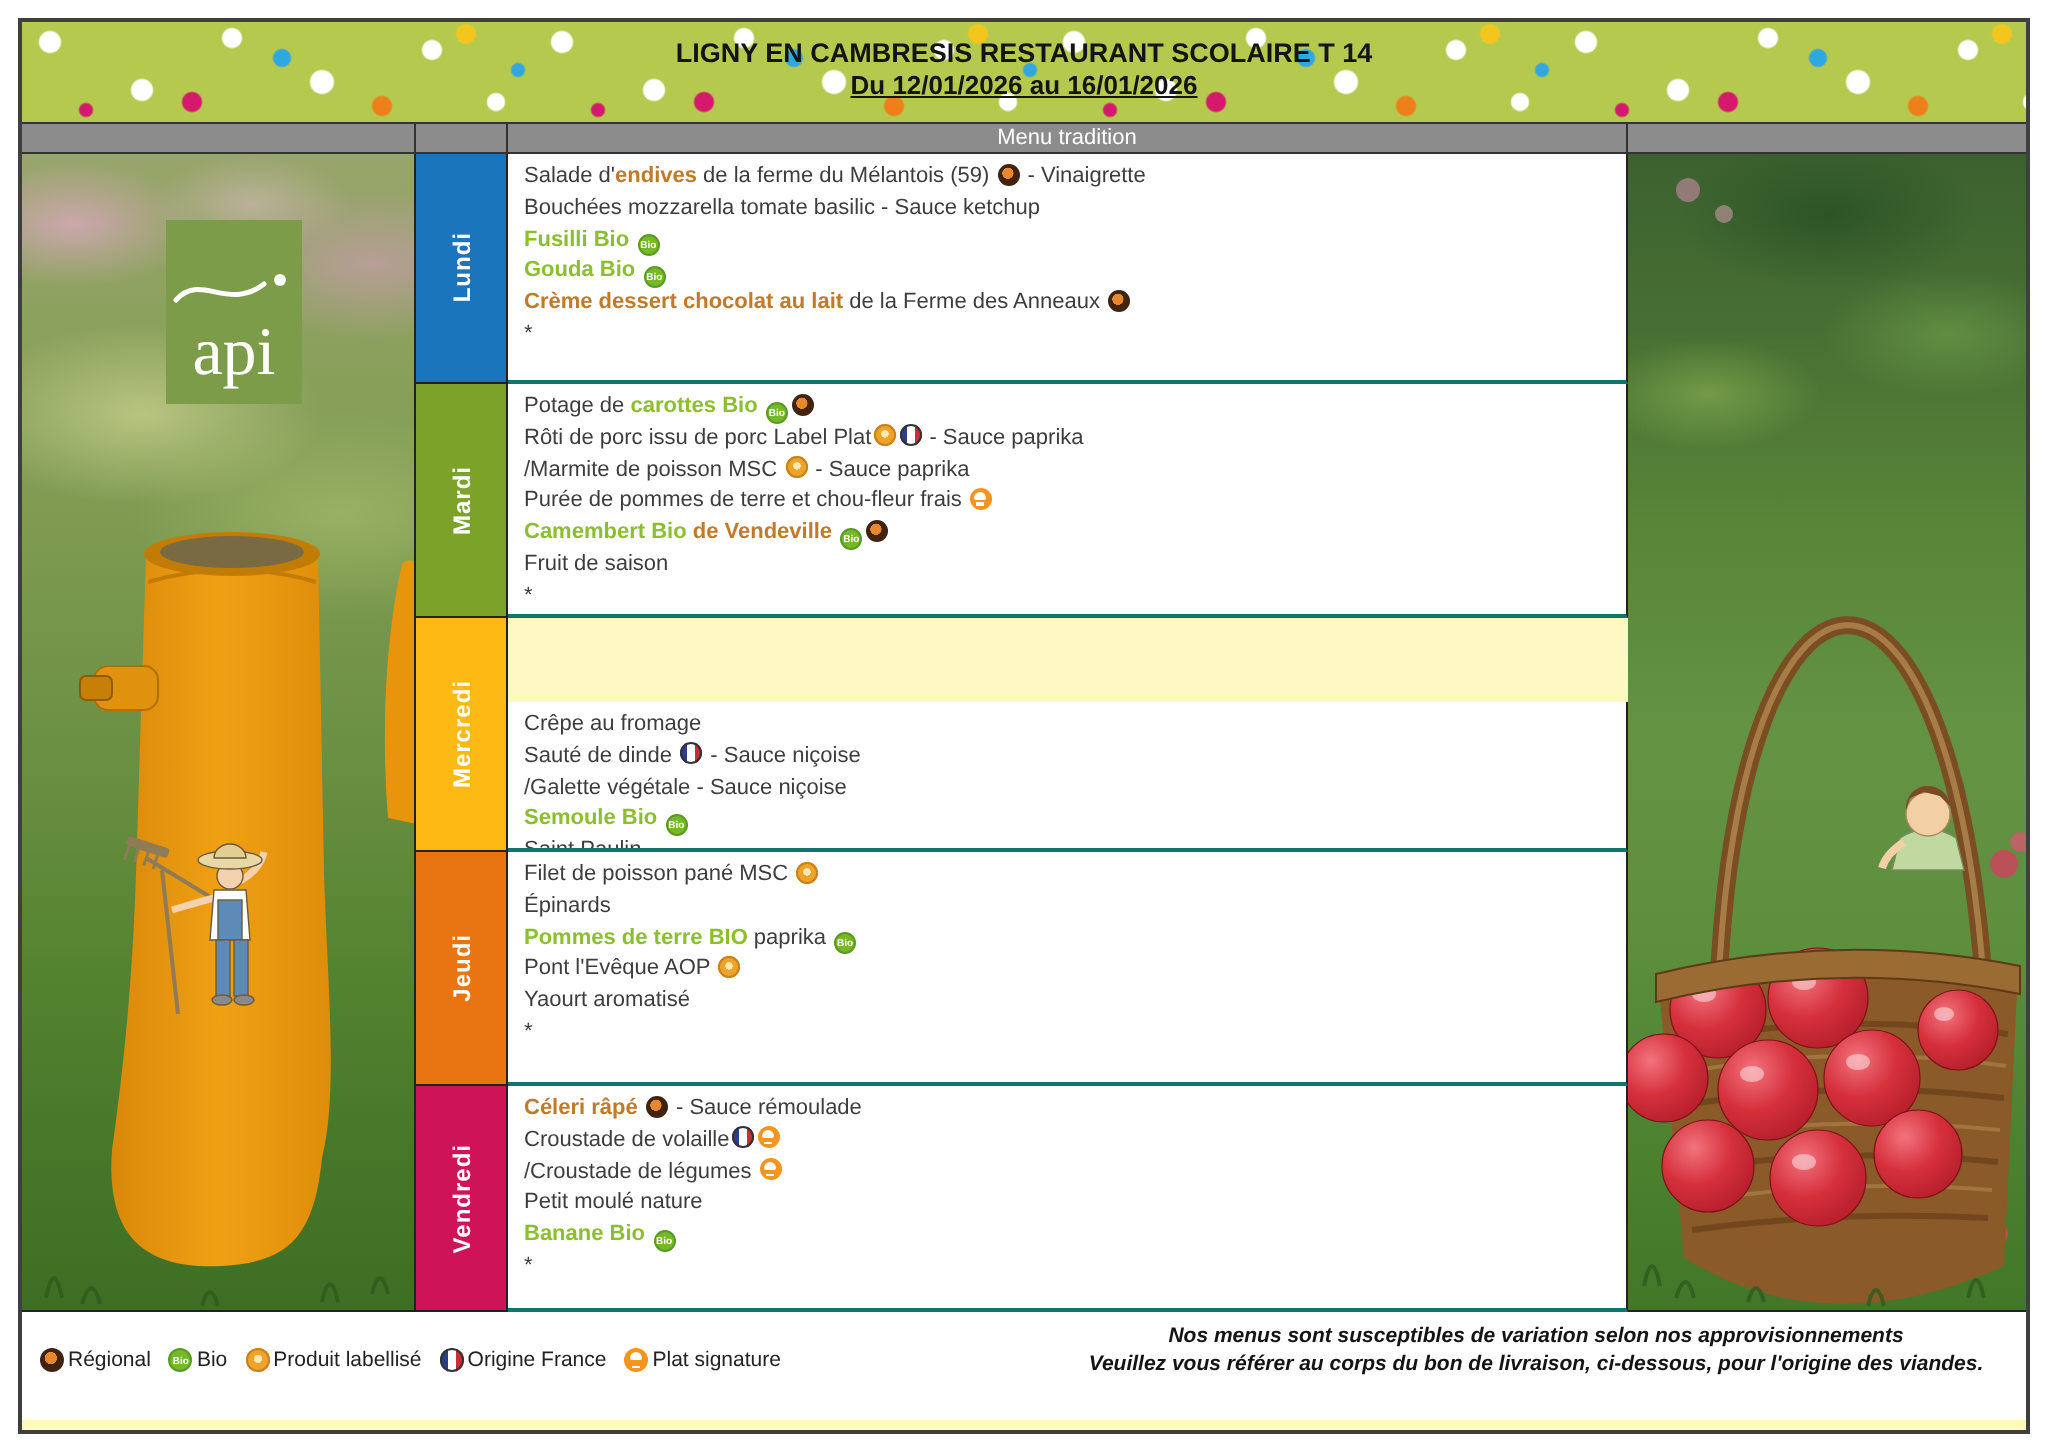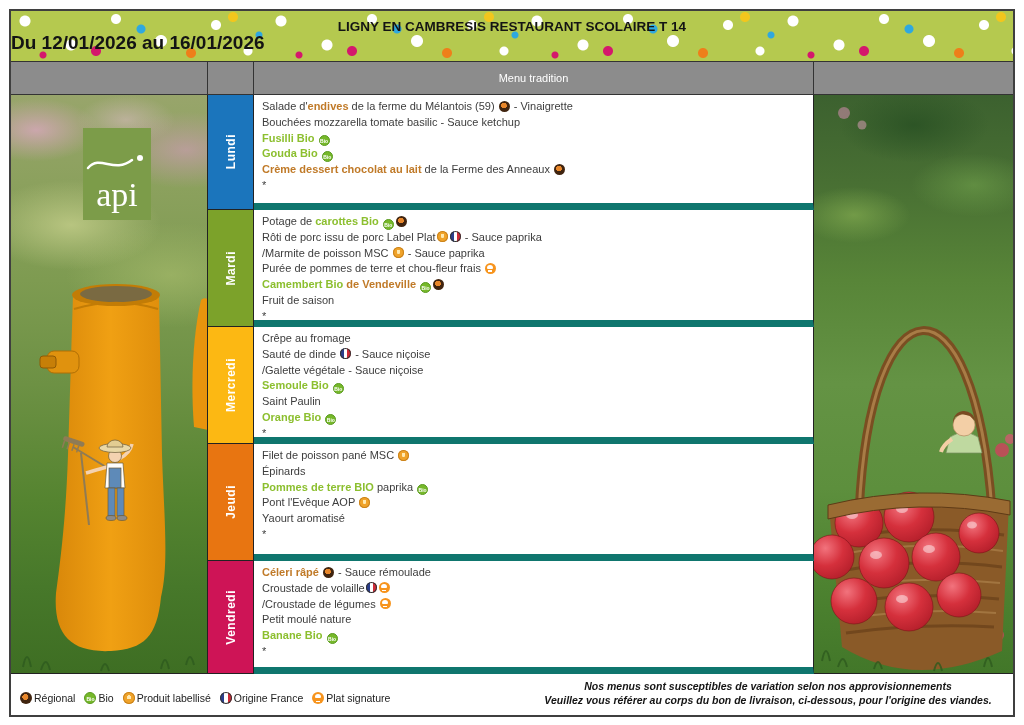--- a/index.html
+++ b/index.html
@@ -15,35 +15,35 @@
       radial-gradient(circle at 205px 14px,#fff 0 4.5px,transparent 5.5px),
       radial-gradient(circle at 237px 40px,#fff 0 4px,transparent 5px),
       radial-gradient(circle at 85px 40px,#D4186C 0 4.5px,transparent 5.5px),
       radial-gradient(circle at 130px 18px,#2FA8DF 0 4px,transparent 5px),
       radial-gradient(circle at 180px 42px,#EE7F1A 0 4.5px,transparent 5.5px),
       radial-gradient(circle at 222px 6px,#F2C61D 0 4.5px,transparent 5.5px),
       radial-gradient(circle at 32px 44px,#D4186C 0 3px,transparent 4px),
       radial-gradient(circle at 248px 24px,#2FA8DF 0 3px,transparent 4px);
     background-size:256px 50px;background-repeat:repeat;}
   .title1{padding-top:8px;text-align:center;font-weight:bold;font-size:13.5px;color:#141414;line-height:16px;}
-  .title2{font-weight:bold;font-size:19px;color:#141414;line-height:16px;}
-
-  
-  .thead{display:flex;height:34px;background:#8C8C8C;border-top:1px solid #333;border-bottom:1px solid #333;box-sizing:border-box;}
+  .title2{text-align:center;font-weight:bold;font-size:13px;color:#141414;line-height:16px;text-decoration:underline;}
+
+  
+  .thead{display:flex;height:16px;background:#8C8C8C;border-top:1px solid #333;border-bottom:1px solid #333;box-sizing:border-box;}
   .th{height:100%;box-sizing:border-box;border-right:1px solid #333;}
   .th.c1{width:197px;}
   .th.c2{width:46px;}
   .th.c3{width:560px;color:#fff;font-size:11px;display:flex;align-items:center;justify-content:center;}
   .th.c4{flex:1;border-right:none;}
 
   
   .grid{display:grid;grid-template-columns:197px 46px 560px 1fr;grid-template-rows:115px 117px 117px 117px 113px;}
   .day-label{display:flex;align-items:center;justify-content:center;border-right:1px solid #222;border-bottom:1px solid #222;box-sizing:border-box;}
   .day-label span{writing-mode:vertical-rl;transform:rotate(180deg);color:#fff;font-weight:bold;font-size:12px;letter-spacing:.5px;}
-  .day-content{border-right:1px solid #222;border-bottom:7px solid #0f766e;box-sizing:border-box;background:#fff;
+  .day-content{border-right:1px solid #222;border-bottom:2px solid #0f766e;box-sizing:border-box;background:#fff;
     padding:4px 8px;font-size:11px;color:#3d3d3d;line-height:15.8px;overflow:hidden;}
   .menu-line{white-space:nowrap;}
   .sr{color:#C07A28;font-weight:bold;}
   .sb{color:#8CBF2F;font-weight:bold;}
 
   
   .ic{display:inline-block;width:11px;height:11px;border-radius:50%;vertical-align:-1.5px;margin:0 1px;box-sizing:border-box;}
   .ic-bio{background:#76B82A;color:#fff;font-size:5px;font-weight:bold;line-height:11px;text-align:center;border:1px solid #5A9A1F;}
   .ic-regional{background:radial-gradient(circle at 45% 42%,#E8872B 0 31%,#40240F 33%);}
   .ic-label{background:radial-gradient(circle at 50% 45%,#FFE9B0 0 22%,#F0A32A 24%);box-shadow:inset 0 0 0 1px #C9821B;}
@@ -182,21 +182,21 @@
         <div class="menu-line"><span class="sn">Rôti de porc issu de porc Label Plat</span><span class="ic ic-label"></span><span class="ic ic-france"></span><span class="sn"> - Sauce paprika</span></div>
         <div class="menu-line"><span class="sn">/Marmite de poisson MSC </span><span class="ic ic-label"></span><span class="sn"> - Sauce paprika</span></div>
         <div class="menu-line"><span class="sn">Purée de pommes de terre et chou-fleur frais </span><span class="ic ic-signature"></span></div>
         <div class="menu-line"><span class="sb">Camembert Bio</span><span class="sr"> de Vendeville </span><span class="ic ic-bio">Bio</span><span class="ic ic-regional"></span></div>
         <div class="menu-line"><span class="sn">Fruit de saison</span></div>
         <div class="menu-line"><span class="sn">*</span></div>
       </div>
       <div class="day-label" style="grid-area: 3 / 2; background: rgb(252, 184, 19);">
         <span>Mercredi</span>
       </div>
-      <div class="day-content" style="grid-area: 3 / 3;">
+      <div class="day-content" style="grid-area: 3 / 3; margin-top: 42px;">
         <div class="menu-line"><span class="sn">Crêpe au fromage</span></div>
         <div class="menu-line"><span class="sn">Sauté de dinde </span><span class="ic ic-france"></span><span class="sn"> - Sauce niçoise</span></div>
         <div class="menu-line"><span class="sn">/Galette végétale - Sauce niçoise</span></div>
         <div class="menu-line"><span class="sb">Semoule Bio </span><span class="ic ic-bio">Bio</span></div>
         <div class="menu-line"><span class="sn">Saint Paulin</span></div>
         <div class="menu-line"><span class="sb">Orange Bio </span><span class="ic ic-bio">Bio</span></div>
         <div class="menu-line"><span class="sn">*</span></div>
       </div>
       <div class="day-label" style="grid-area: 4 / 2; background: rgb(232, 117, 17);">
         <span>Jeudi</span>

